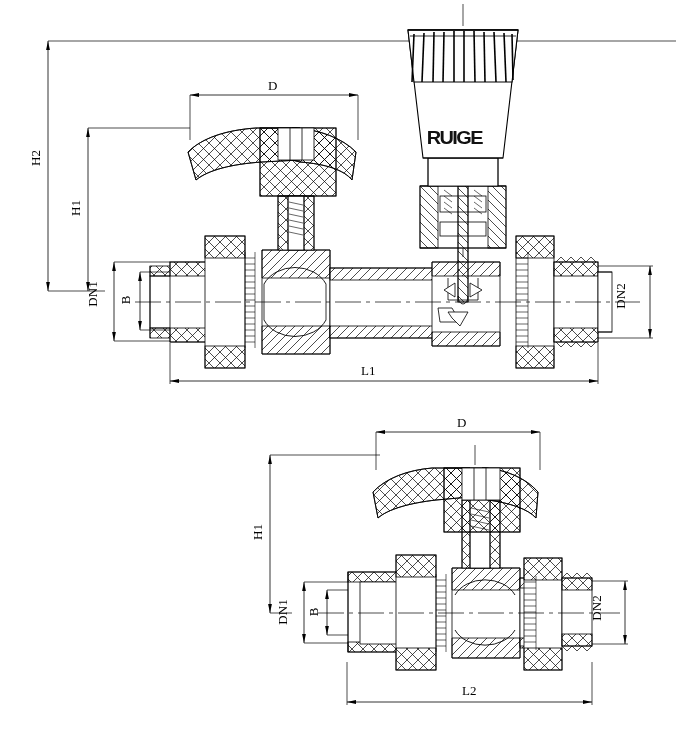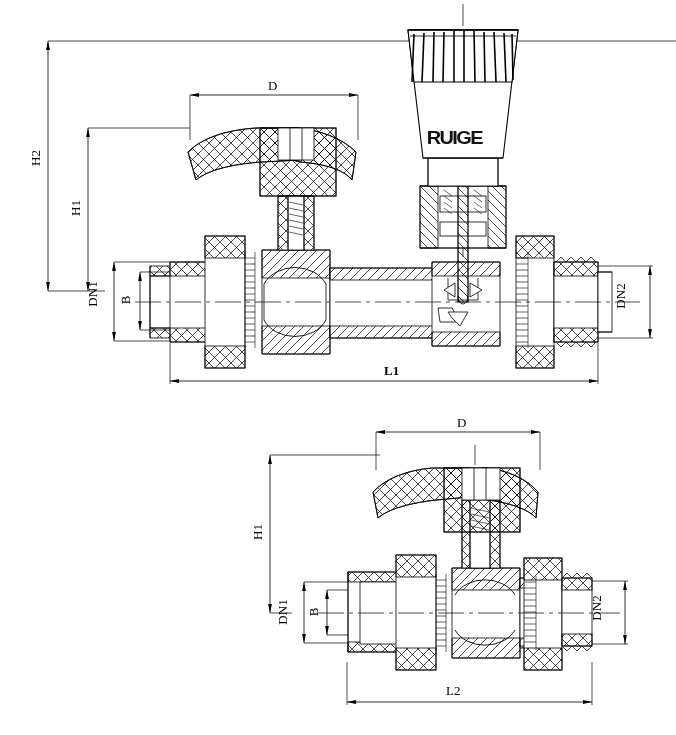--- a/index.html
+++ b/index.html
@@ -431,29 +431,29 @@
   <div class="dim-label rot90" style="left:68px; top:200px;">H1</div>
 
   <div class="dim-label" style="left:268px; top:78px;">D</div>
 
   <div class="dim-label rot90" style="left:80px; top:286px;">DN1</div>
 
   <div class="dim-label rot90" style="left:122px; top:292px;">B</div>
 
   <div class="dim-label rot90" style="left:608px; top:288px;">DN2</div>
 
-  <div class="dim-label" style="left:384px; top:363px;font-weight:bold;">L1</div>
+  <div class="dim-label" style="left:361px; top:363px;">L1</div>
 
   <div class="dim-label" style="left:457px; top:415px;">D</div>
 
   <div class="dim-label rot90" style="left:250px; top:524px;">H1</div>
 
   <div class="dim-label rot90" style="left:270px; top:604px;">DN1</div>
 
   <div class="dim-label rot90" style="left:310px; top:604px;">B</div>
 
   <div class="dim-label rot90" style="left:584px; top:600px;">DN2</div>
 
-  <div class="dim-label" style="left:446px; top:683px;">L2</div>
+  <div class="dim-label" style="left:462px; top:683px;">L2</div>
 
   <div class="brand-logo" style="left:428px; top:127px;">RUIGE</div>
 
 </div>
 
 </body></html>

